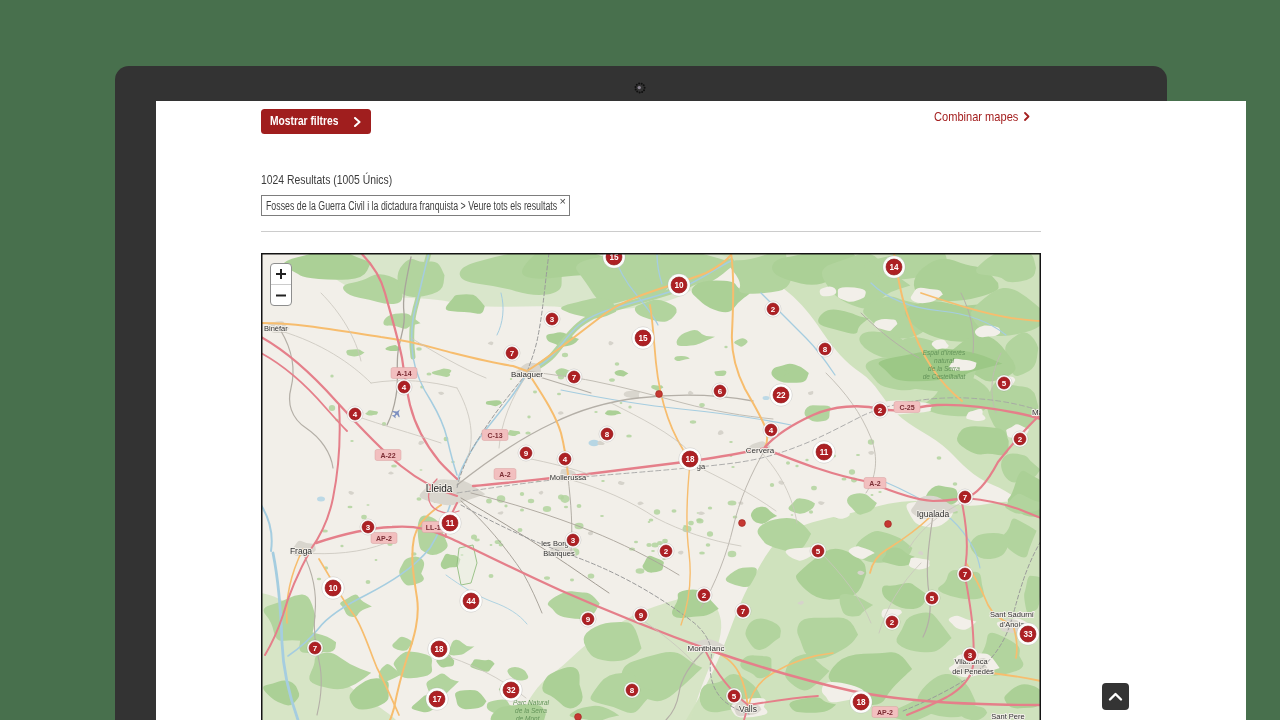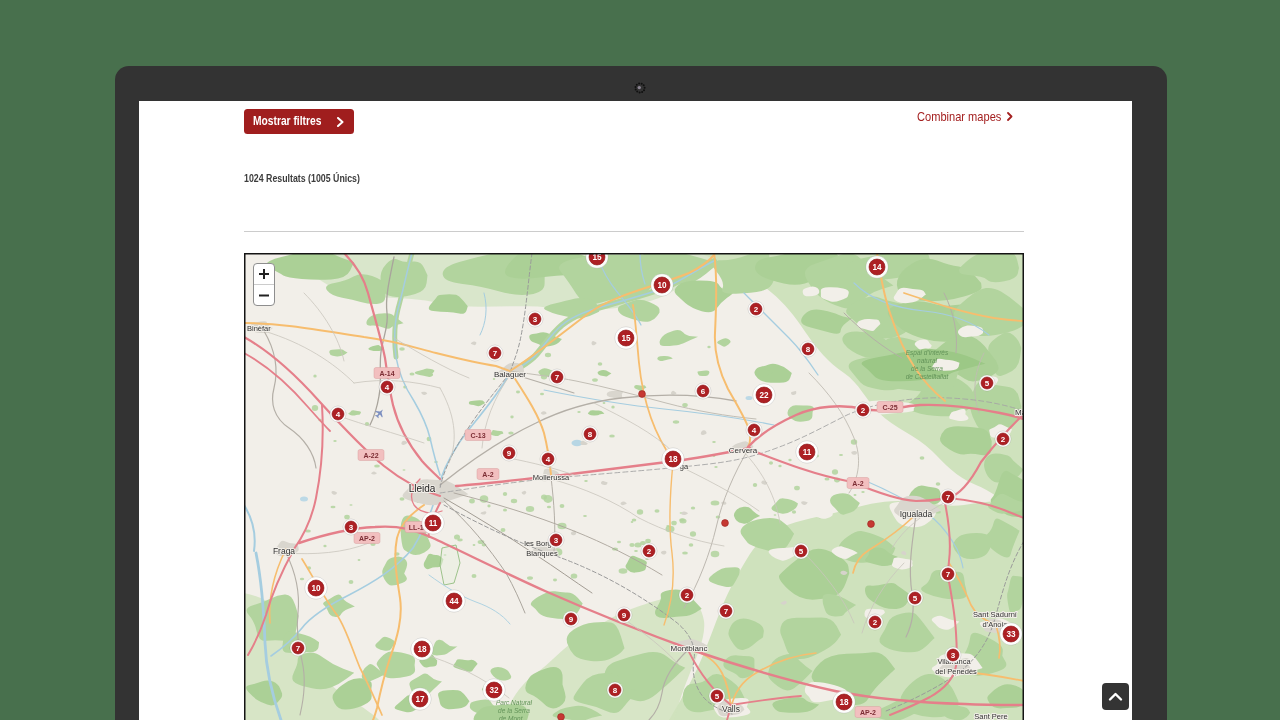--- a/index.html
+++ b/index.html
@@ -1,23 +1,23 @@
 <!DOCTYPE html>
 <html><head><meta charset="utf-8">
 <style>
 html,body{margin:0;padding:0}
 body{width:1280px;height:720px;background:#48704d;overflow:hidden;position:relative;font-family:"Liberation Sans",sans-serif}
 .frame{position:absolute;left:115px;top:66px;width:1052px;height:654px;background:#333333;border-radius:14px 14px 0 0}
-.content{position:absolute;left:24px;top:35px;width:993px;height:619px;background:#ffffff;overflow:hidden}
+.content{position:absolute;left:41px;top:35px;width:1090px;height:619px;background:#ffffff;overflow:hidden}
 .btn{position:absolute;left:105px;top:8px;width:110px;height:25px;background:#a01e1e;border-radius:3.5px;color:#fff}
 .btn span{position:absolute;left:9px;top:5px;font-size:12.5px;font-weight:600;display:inline-block;transform:scaleX(0.82);transform-origin:0 50%;white-space:nowrap}
 .btn svg{position:absolute;right:10px;top:7.5px}
 .cmb{position:absolute;left:778px;top:9px;color:#a42020;font-size:12.6px;font-weight:normal;white-space:nowrap}
 .cmb span{display:inline-block;transform:scaleX(0.88);transform-origin:0 50%;margin-right:-11px}
-.h3{position:absolute;left:105px;top:71px;color:#3c3c3c;font-size:11px;font-weight:bold;white-space:nowrap}
+.h3{position:absolute;left:105px;top:71px;color:#3c3c3c;font-size:13px;font-weight:normal;white-space:nowrap}
 .h3 span{display:inline-block;transform:scaleX(0.8);transform-origin:0 50%}
 .tag{position:absolute;left:105px;top:93.5px;width:309px;height:21px;border:1px solid #7d7d7d;box-sizing:border-box;background:#fff}
 .tag .t{position:absolute;left:4px;top:3px;font-size:12px;color:#3f3f3f;white-space:nowrap;display:inline-block;transform:scaleX(0.733);transform-origin:0 50%}
 .tag .x{position:absolute;right:3px;top:0px;font-size:11px;color:#444;line-height:11px}
 .hr{position:absolute;left:105px;top:130px;width:780px;height:0;border-top:1px solid #cccccc}
 .map{position:absolute;left:105px;top:152px;width:780px;height:467px}
 .zoomctl{position:absolute;left:9px;top:10px;width:22px;background:#fff;border:1px solid #8e8e8e;border-radius:4px;z-index:10;box-sizing:border-box}
 .zoomctl div{width:20px;height:20px} .zoomctl svg{display:block}
 .zoomctl div+div{border-top:1px solid #ccc}
 .top{position:absolute;left:1102px;top:683px;width:27px;height:27px;background:#343434;border-radius:4px;z-index:20}
@@ -29,20 +29,24 @@
     <div class="btn">
         <span>Mostrar filtres</span>
         <svg width="7" height="10" viewBox="0 0 7 10">
           <path d="M1 1 L5.5 5 L1 9" stroke="#fff" stroke-width="2" fill="none" stroke-linecap="round" stroke-linejoin="round"></path>
         </svg>
       </div>
     <div class="cmb"><span>Combinar mapes</span> <svg width="6" height="9" viewBox="0 0 6 9" style="margin-left:2px">
           <path d="M1 1 L4.5 4.5 L1 8" stroke="#a42020" stroke-width="1.8" fill="none" stroke-linecap="round" stroke-linejoin="round"></path>
         </svg></div>
     <div class="h3"><span>1024 Resultats (1005 Únics)</span></div>
+    <div class="tag">
+        <span class="t">Fosses de la Guerra Civil i la dictadura franquista &gt; Veure tots els resultats</span>
+        <span class="x">×</span>
+      </div>
     <div class="hr"></div>
     <div class="map"><svg width="780" height="467" viewBox="0 0 780 467">
           <rect width="780" height="467" fill="#f2efe9"></rect>
           <path d="M 455,0 L 780,0 L 780,258 C 762,252 748,238 732,232 C 712,224 700,210 688,198 C 672,182 650,175 635,160 C 622,147 615,130 600,120 C 585,110 572,95 562,80 C 550,62 540,50 528,40 C 512,26 488,12 455,0 Z" fill="#cfe2bd"></path>
           <path d="M 780,250 L 780,467 L 425,467 C 440,442 452,420 460,400 C 472,370 480,345 492,325 C 505,302 512,288 530,278 C 548,268 570,265 590,260 C 612,255 630,248 655,248 C 685,248 700,255 720,252 C 740,249 760,246 780,250 Z" fill="#cfe2bd"></path>
           <path d="M 430,467 L 255,467 C 268,450 272,435 290,422 C 308,409 318,395 335,385 C 352,375 368,362 390,355 C 408,349 425,342 440,345 C 452,348 458,355 460,368 C 462,385 452,405 444,425 C 438,440 433,455 430,467 Z" fill="#cfe2bd" fill-opacity="0.8"></path>
           <path d="M 0,340 C 25,345 45,360 55,385 C 65,410 80,430 105,445 C 120,455 130,462 135,467 L 0,467 Z" fill="#cfe2bd" fill-opacity="0.8"></path>
           <path d="M 55,0 L 470,0 C 455,18 440,35 415,45 C 390,55 350,60 310,55 C 270,50 230,58 195,50 C 160,42 120,48 90,35 C 70,26 60,12 55,0 Z" fill="#cfe2bd" fill-opacity="0.7"></path>
           <path d="M 110.0,9.3 Q 110.0,9.3 106.2,17.4 Q 102.3,25.5 87.3,26.4 Q 72.3,27.2 57.8,26.0 Q 43.2,24.8 39.3,22.5 Q 35.5,20.2 25.6,14.8 Q 15.7,9.4 37.4,4.0 Q 59.0,-1.5 66.5,-4.2 Q 73.9,-6.9 82.8,-2.1 Q 91.6,2.7 100.8,6.0 Z" fill="#abd096"></path>
           <path d="M 141.6,36.4 Q 141.6,36.4 141.4,43.5 Q 141.2,50.6 132.8,50.9 Q 124.3,51.3 116.7,48.9 Q 109.0,46.5 98.2,44.7 Q 87.4,43.0 83.2,37.6 Q 78.9,32.2 90.5,30.0 Q 102.1,27.9 109.5,23.6 Q 116.9,19.4 128.1,22.9 Q 139.2,26.5 140.4,31.5 Z" fill="#b2d49e"></path>

